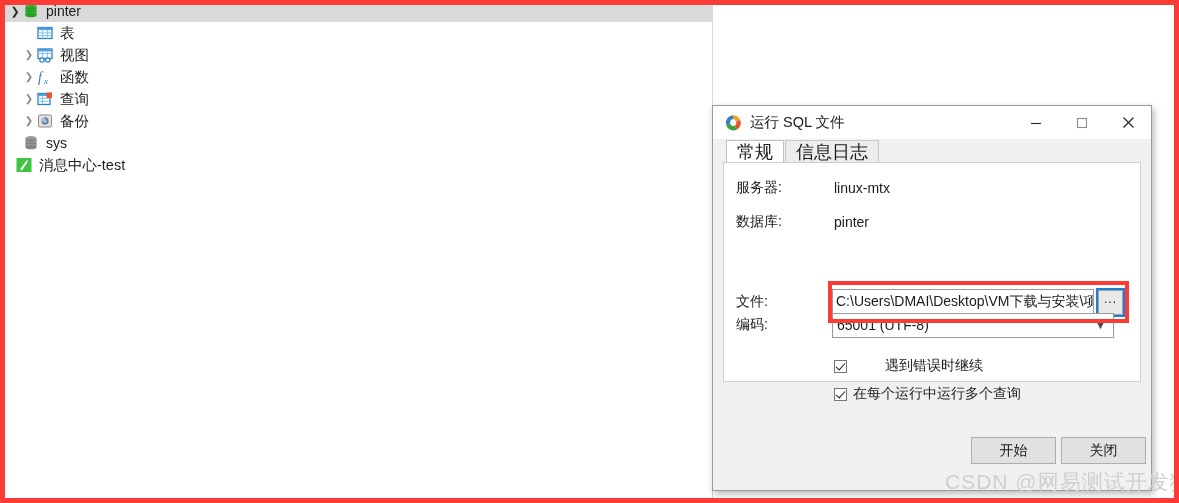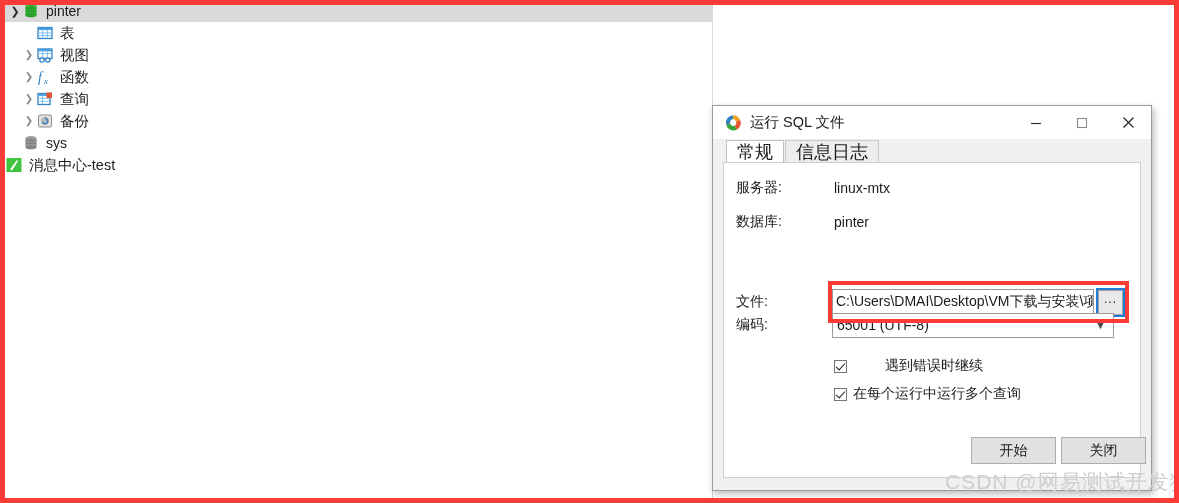--- a/index.html
+++ b/index.html
@@ -158,21 +158,21 @@
   .tab.active {
     background: #ffffff;
     border-color: #c2c2c2;
     position: relative;
     z-index: 3;
   }
 
   
   #panel {
     margin: 0 10px;
-    height: 316px;
+    height: 220px;
     background: #ffffff;
     border: 1px solid #cfcfcf;
     box-sizing: border-box;
     position: relative;
   }
   .form-row {
     position: absolute;
     left: 0;
     width: 100%;
     height: 26px;
@@ -436,21 +436,21 @@
           <ellipse cx="9" cy="7.2" rx="5.6" ry="2.1" fill="#848484"></ellipse>
           <rect x="3.4" y="7.2" width="11.2" height="3" fill="#9b9b9b"></rect>
           <ellipse cx="9" cy="10.2" rx="5.6" ry="2.1" fill="#848484"></ellipse>
           <rect x="3.4" y="10.2" width="11.2" height="3" fill="#9b9b9b"></rect>
           <ellipse cx="9" cy="13.2" rx="5.6" ry="2.1" fill="#848484"></ellipse>
         </svg>
       </span>
       <span class="tree-label">sys</span>
     </div>
 
-    <div class="tree-row" style="padding-left:5px;">
+    <div class="tree-row" style="padding-left:15px;">
       <span class="tree-icon">
         <svg viewBox="0 0 18 18" width="18" height="18">
           <rect x="1.5" y="2" width="15" height="14" fill="#3ec43e"></rect>
           <path d="M5 13.5 L11.5 4.5 L12.8 5.6 L7.2 14.2 Z" fill="#ffffff"></path>
           <path d="M11.5 4.5 L13.2 4.1 L12.8 5.6 Z" fill="#d8d8d8"></path>
         </svg>
       </span>
       <span class="tree-label cjk">消息中心-test</span>
     </div>
 

